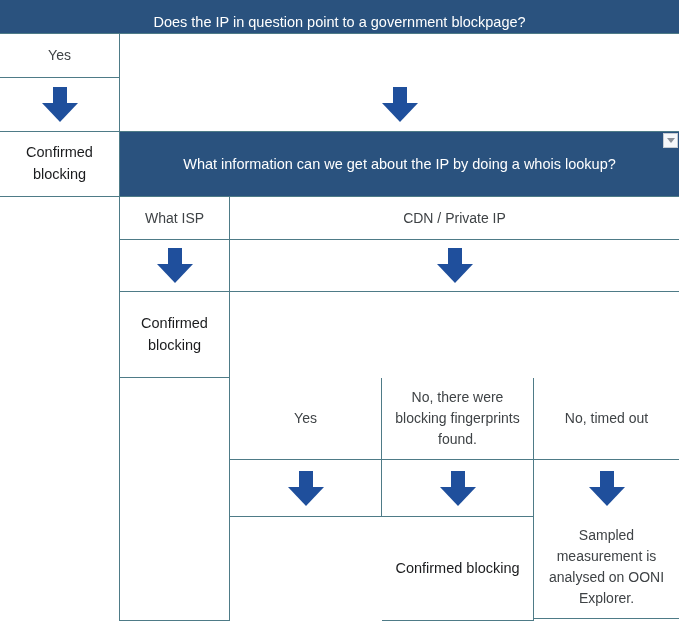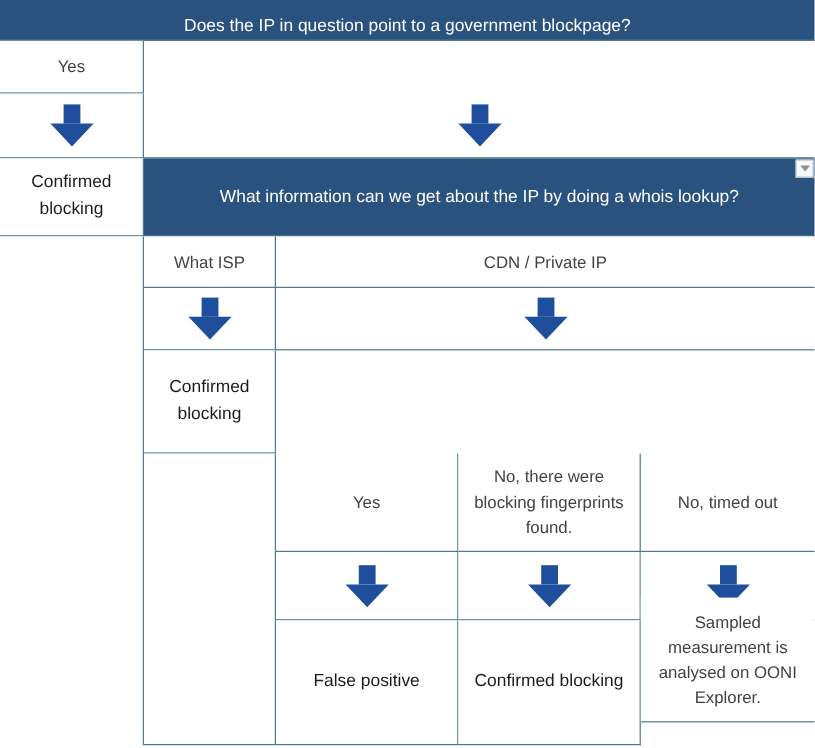--- a/index.html
+++ b/index.html
@@ -58,21 +58,21 @@
   .c14{left:230px;top:292px;width:449px;height:86px;}
   .c15{left:230px;top:378px;width:152px;height:82px;}
   .c16{left:382px;top:378px;width:152px;height:82px;}
   .c17{left:534px;top:378px;width:145px;height:82px;}
   .c18{left:120px;top:378px;width:110px;height:243px;}
   .c19{left:230px;top:460px;width:152px;height:57px;}
   .c20{left:382px;top:460px;width:152px;height:57px;}
   .c21{left:534px;top:460px;width:145px;height:57px;}
   .c22{left:230px;top:517px;width:152px;height:104px;}
   .c23{left:382px;top:517px;width:152px;height:104px;}
-  .c24{left:534px;top:498px;width:145px;height:104px;}
+  .c24{left:534px;top:515px;width:145px;height:104px;}
 
   
   .arrow{position:relative;width:36px;height:35px;}
   .arrow::before{
     content:"";position:absolute;left:11px;top:0;
     width:14px;height:16px;background:var(--arrow);
   }
   .arrow::after{
     content:"";position:absolute;left:0;top:16px;
     width:0;height:0;
@@ -161,23 +161,20 @@
   <div class="cell br bb c19">
     <div class="arrow"></div>
   </div>
   <div class="cell br bb c20">
     <div class="arrow"></div>
   </div>
   <div class="cell bb c21">
     <div class="arrow"></div>
   </div>
 
-  <div class="cell bold br bb c22">
-    <span>False positive</span>
-  </div>
   <div class="cell bold br bb c23">
     <span>Confirmed blocking</span>
   </div>
   <div class="cell bb pad c24">
     <span>Sampled measurement is analysed on OONI Explorer.</span>
   </div>
 
 </div>
 
 </body></html>

